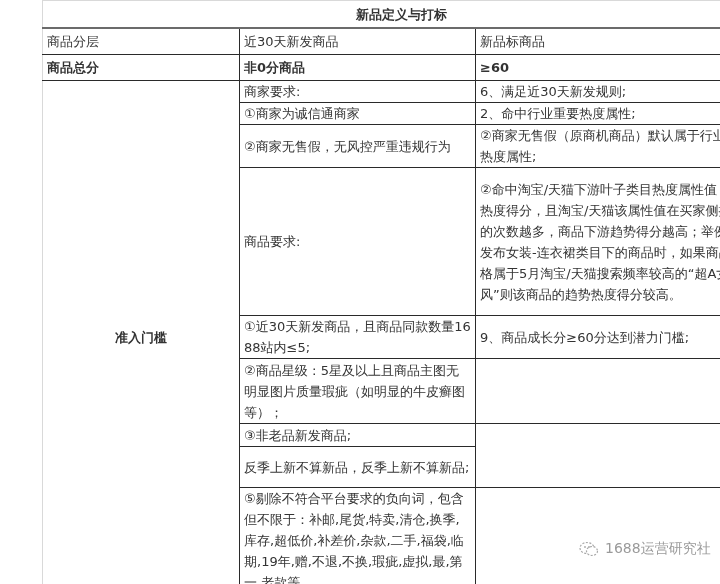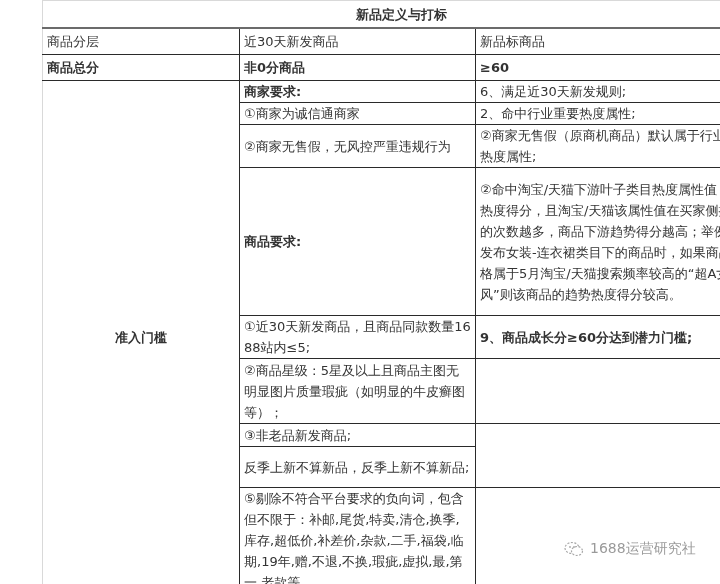--- a/index.html
+++ b/index.html
@@ -56,36 +56,36 @@
     font-size: 16px;
     color: #1f3f8a;
   }
   .score {
     height: 25px;
     font-size: 15px;
     color: #a61c1c;
     font-weight: bold;
   }
   .bold-label {
-    font-weight: bold;
+    font-weight: normal;
     color: #222222;
     margin-left: 36px;
   }
   .gate-cell {
     text-align: center;
     font-weight: bold;
     color: #222222;
     border-left: 1px solid #d9d9d9 !important;
   }
   .first-col {
     border-left: 1px solid #d9d9d9 !important;
   }
   .watermark {
     position: absolute;
-    left: 564px;
+    left: 579px;
     top: 540px;
     display: flex;
     align-items: center;
     gap: 6px;
     color: #9a9a9a;
     font-size: 14px;
   }
   .wm-icon {
     width: 20px;
     height: 16px;

